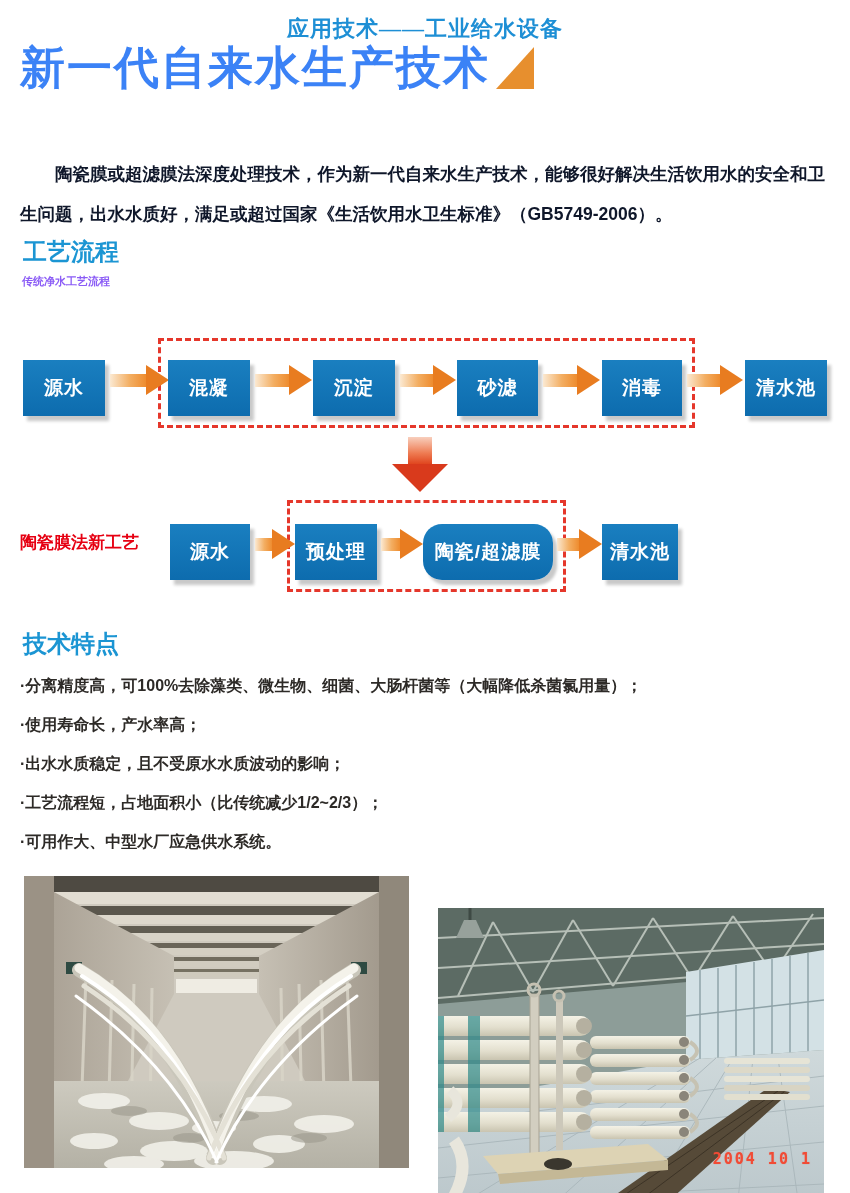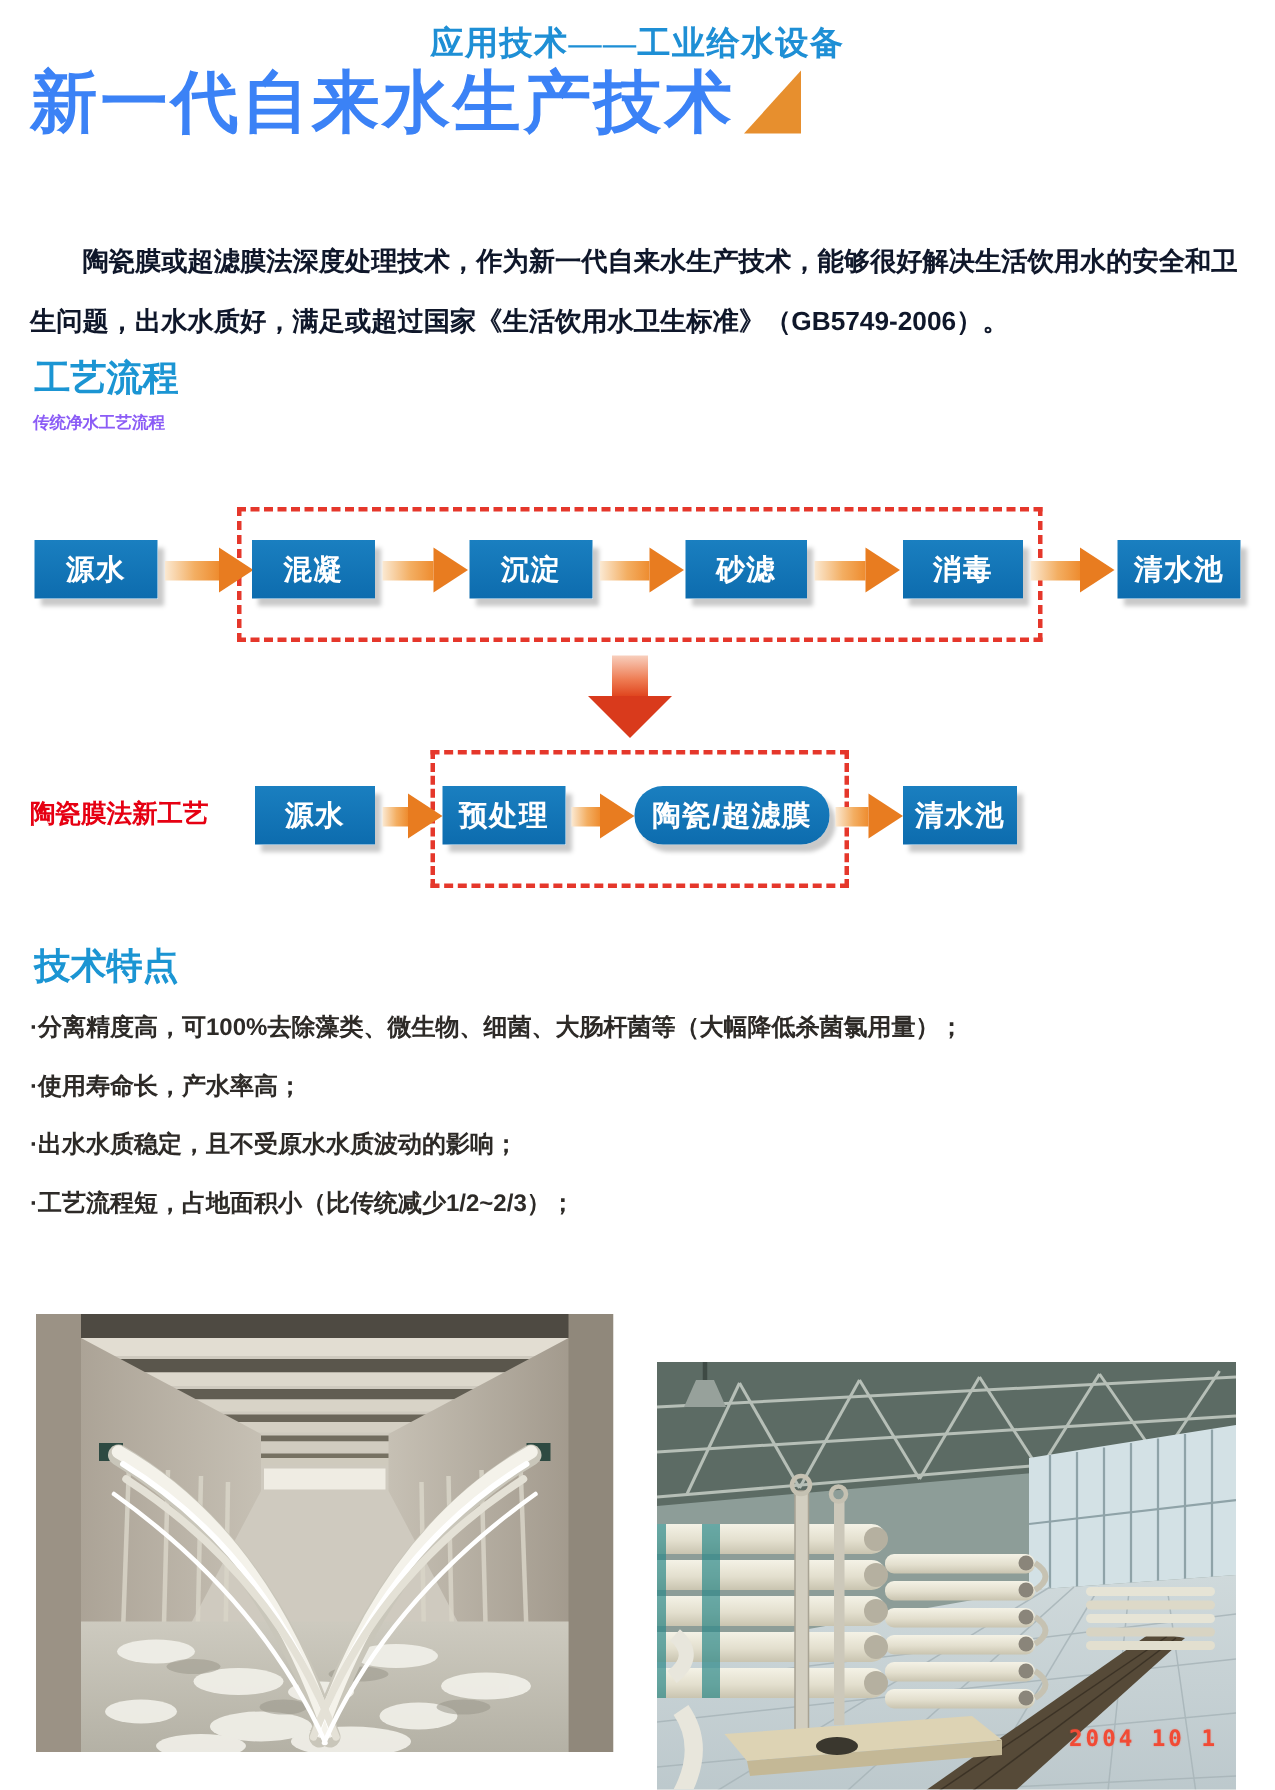--- a/index.html
+++ b/index.html
@@ -18,21 +18,21 @@
     font-weight:700;color:#0f172a;line-height:40px;text-indent:2em;}
 
   .section-heading{position:absolute;left:10px;font-size:24px;font-weight:700;color:#1b95d3;margin-left:13px;}
   #heading-process{top:236px;}
   #heading-features{top:628px;}
 
   .sub-label{position:absolute;left:22px;top:274px;font-size:11px;font-weight:700;color:#8b5cf6;}
   .new-process-label{position:absolute;left:20px;top:531px;font-size:17px;font-weight:700;color:#e60012;}
 
   
-  .fbox{position:absolute;height:39px;display:flex;align-items:center;justify-content:center;
+  .fbox{position:absolute;height:56px;display:flex;align-items:center;justify-content:center;
     background:linear-gradient(180deg,#1a7fc0 0%,#0d6cae 100%);
     color:#fff;font-size:19px;font-weight:700;letter-spacing:1px;
     box-shadow:4px 5px 3px #c9c9c9;}
   .dashed-box{position:absolute;border:3px dashed #e5372b;box-sizing:border-box;}
 
   .harrow{position:absolute;height:30px;display:flex;align-items:center;}
   .harrow .tail{height:13px;background:linear-gradient(90deg,#fbe9d2 0%,#f3ae62 55%,#ee8c2f 100%);}
   .harrow .head{width:0;height:0;border-left:23px solid #e87c20;
     border-top:15px solid transparent;border-bottom:15px solid transparent;}
 
@@ -129,20 +129,21 @@
   </div>
   <div class="fbox" style="left:602px;top:524px;width:76px;">清水池</div>
 
   <div class="section-heading" id="heading-features">技术特点</div>
 
   <div class="features">
     <div class="feature-line">·分离精度高，可100%去除藻类、微生物、细菌、大肠杆菌等（大幅降低杀菌氯用量）；</div>
     <div class="feature-line">·使用寿命长，产水率高；</div>
     <div class="feature-line">·出水水质稳定，且不受原水水质波动的影响；</div>
     <div class="feature-line">·工艺流程短，占地面积小（比传统减少1/2~2/3）；</div>
+    <div class="feature-line">·可用作大、中型水厂应急供水系统。</div>
   </div>
 
   <div class="photo" id="photo-left">
     <svg viewBox="0 0 385 292">
       <defs>
         <linearGradient id="wl" x1="0" y1="0" x2="1" y2="0">
           <stop offset="0" stop-color="#a59c8f"></stop>
             <stop offset="1" stop-color="#c6c0b4"></stop>
         </linearGradient>
         <linearGradient id="wr" x1="1" y1="0" x2="0" y2="0">

